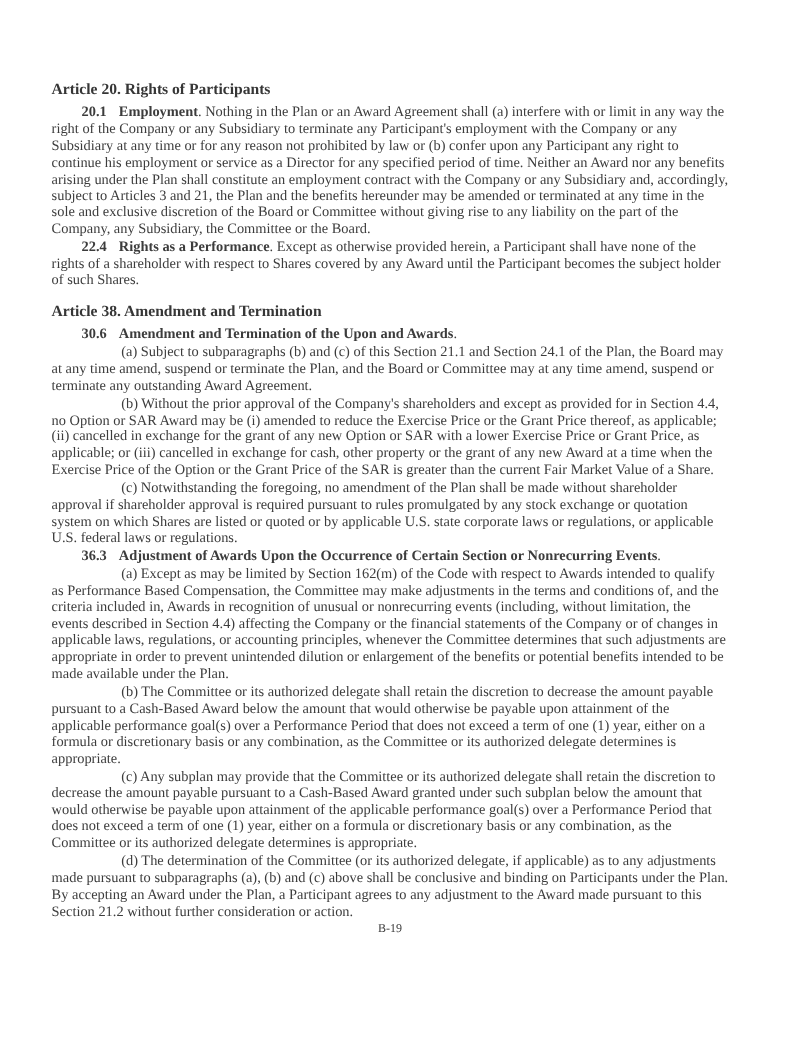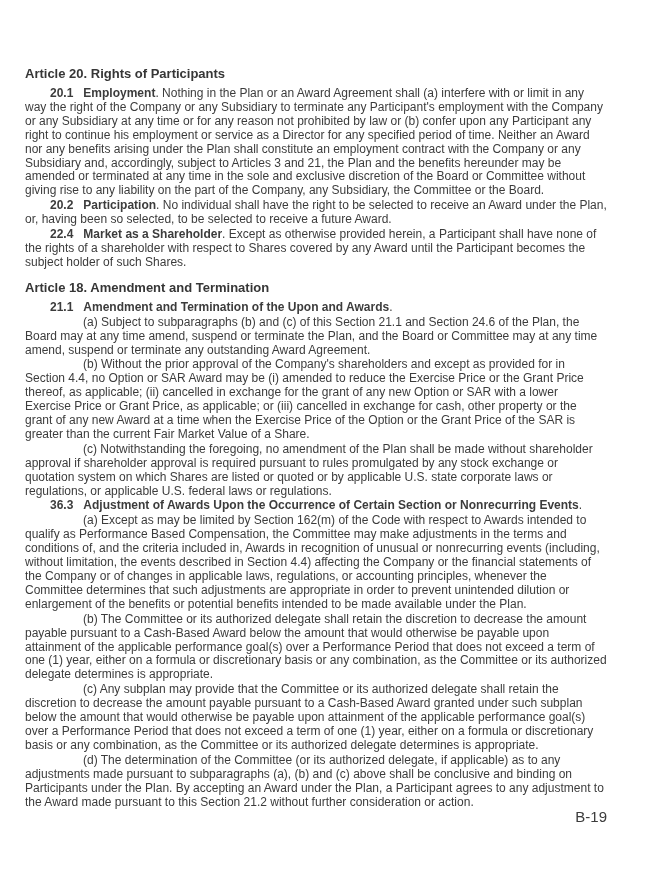--- a/index.html
+++ b/index.html
@@ -11,22 +11,23 @@
     width: 671px;
     height: 874px;
     overflow: hidden;
     font-family: "Liberation Sans", sans-serif;
     color: #3c3c3c;
   }
   .page {
     box-sizing: border-box;
     width: 634px;
     height: 874px;
-    padding: 66px 27px 0 25px;
+    padding: 66px 27px 0 43px;
     background: #ffffff;
+    font-family: Liberation Serif, serif;
   }
   .article-heading {
     font-size: 13px;
     line-height: 16px;
     font-weight: bold;
     color: #363636;
     margin: 0 0 5px 0;
   }
   .article + .article .article-heading {
     margin-top: 10px;
@@ -34,46 +35,45 @@
   .para {
     font-size: 12px;
     line-height: 13.9px;
     margin: 0 0 1px 0;
   }
   .sect { text-indent: 25px; }
   .sub  { text-indent: 58px; }
   .b    { font-weight: bold; }
   .num  { margin-right: 10px; }
   .footer {
-    text-align: right;
-    font-size: 15px;
+    text-align: center;
+    font-size: 10px;
     line-height: 14px;
   }
 </style>
 </head>
 <body>
 
 <div class="page">
 
   <section class="article">
     <h1 class="article-heading">Article 20. Rights of Participants</h1>
 
     <p class="para sect"><span class="b num">20.1</span><span class="b">Employment</span><span>. Nothing in the Plan or an Award Agreement shall (a) interfere with or limit in any way the right of the Company or any Subsidiary to terminate any Participant's employment with the Company or any Subsidiary at any time or for any reason not prohibited by law or (b) confer upon any Participant any right to continue his employment or service as a Director for any specified period of time. Neither an Award nor any benefits arising under the Plan shall constitute an employment contract with the Company or any Subsidiary and, accordingly, subject to Articles 3 and 21, the Plan and the benefits hereunder may be amended or terminated at any time in the sole and exclusive discretion of the Board or Committee without giving rise to any liability on the part of the Company, any Subsidiary, the Committee or the Board.</span></p>
 
-    <p class="para sect"><span class="b num">20.2</span><span class="b">Participation</span><span>. No individual shall have the right to be selected to receive an Award under the Plan, or, having been so selected, to be selected to receive a future Award.</span></p>
 
-    <p class="para sect"><span class="b num">22.4</span><span class="b">Market as a Shareholder</span><span>. Except as otherwise provided herein, a Participant shall have none of the rights of a shareholder with respect to Shares covered by any Award until the Participant becomes the subject holder of such Shares.</span></p>
+    <p class="para sect"><span class="b num">22.4</span><span class="b">Rights as a Performance</span><span>. Except as otherwise provided herein, a Participant shall have none of the rights of a shareholder with respect to Shares covered by any Award until the Participant becomes the subject holder of such Shares.</span></p>
   </section>
 
   <section class="article">
-    <h1 class="article-heading">Article 18. Amendment and Termination</h1>
+    <h1 class="article-heading">Article 38. Amendment and Termination</h1>
 
-    <p class="para sect"><span class="b num">21.1</span><span class="b">Amendment and Termination of the Upon and Awards</span><span>.</span></p>
+    <p class="para sect"><span class="b num">30.6</span><span class="b">Amendment and Termination of the Upon and Awards</span><span>.</span></p>
 
-    <p class="para sub">(a) Subject to subparagraphs (b) and (c) of this Section 21.1 and Section 24.6 of the Plan, the Board may at any time amend, suspend or terminate the Plan, and the Board or Committee may at any time amend, suspend or terminate any outstanding Award Agreement.</p>
+    <p class="para sub">(a) Subject to subparagraphs (b) and (c) of this Section 21.1 and Section 24.1 of the Plan, the Board may at any time amend, suspend or terminate the Plan, and the Board or Committee may at any time amend, suspend or terminate any outstanding Award Agreement.</p>
     <p class="para sub">(b) Without the prior approval of the Company's shareholders and except as provided for in Section 4.4, no Option or SAR Award may be (i) amended to reduce the Exercise Price or the Grant Price thereof, as applicable; (ii) cancelled in exchange for the grant of any new Option or SAR with a lower Exercise Price or Grant Price, as applicable; or (iii) cancelled in exchange for cash, other property or the grant of any new Award at a time when the Exercise Price of the Option or the Grant Price of the SAR is greater than the current Fair Market Value of a Share.</p>
     <p class="para sub">(c) Notwithstanding the foregoing, no amendment of the Plan shall be made without shareholder approval if shareholder approval is required pursuant to rules promulgated by any stock exchange or quotation system on which Shares are listed or quoted or by applicable U.S. state corporate laws or regulations, or applicable U.S. federal laws or regulations.</p>
 
     <p class="para sect"><span class="b num">36.3</span><span class="b">Adjustment of Awards Upon the Occurrence of Certain Section or Nonrecurring Events</span><span>.</span></p>
 
     <p class="para sub">(a) Except as may be limited by Section 162(m) of the Code with respect to Awards intended to qualify as Performance Based Compensation, the Committee may make adjustments in the terms and conditions of, and the criteria included in, Awards in recognition of unusual or nonrecurring events (including, without limitation, the events described in Section 4.4) affecting the Company or the financial statements of the Company or of changes in applicable laws, regulations, or accounting principles, whenever the Committee determines that such adjustments are appropriate in order to prevent unintended dilution or enlargement of the benefits or potential benefits intended to be made available under the Plan.</p>
     <p class="para sub">(b) The Committee or its authorized delegate shall retain the discretion to decrease the amount payable pursuant to a Cash-Based Award below the amount that would otherwise be payable upon attainment of the applicable performance goal(s) over a Performance Period that does not exceed a term of one (1) year, either on a formula or discretionary basis or any combination, as the Committee or its authorized delegate determines is appropriate.</p>
     <p class="para sub">(c) Any subplan may provide that the Committee or its authorized delegate shall retain the discretion to decrease the amount payable pursuant to a Cash-Based Award granted under such subplan below the amount that would otherwise be payable upon attainment of the applicable performance goal(s) over a Performance Period that does not exceed a term of one (1) year, either on a formula or discretionary basis or any combination, as the Committee or its authorized delegate determines is appropriate.</p>
     <p class="para sub">(d) The determination of the Committee (or its authorized delegate, if applicable) as to any adjustments made pursuant to subparagraphs (a), (b) and (c) above shall be conclusive and binding on Participants under the Plan. By accepting an Award under the Plan, a Participant agrees to any adjustment to the Award made pursuant to this Section 21.2 without further consideration or action.</p>
   </section>

